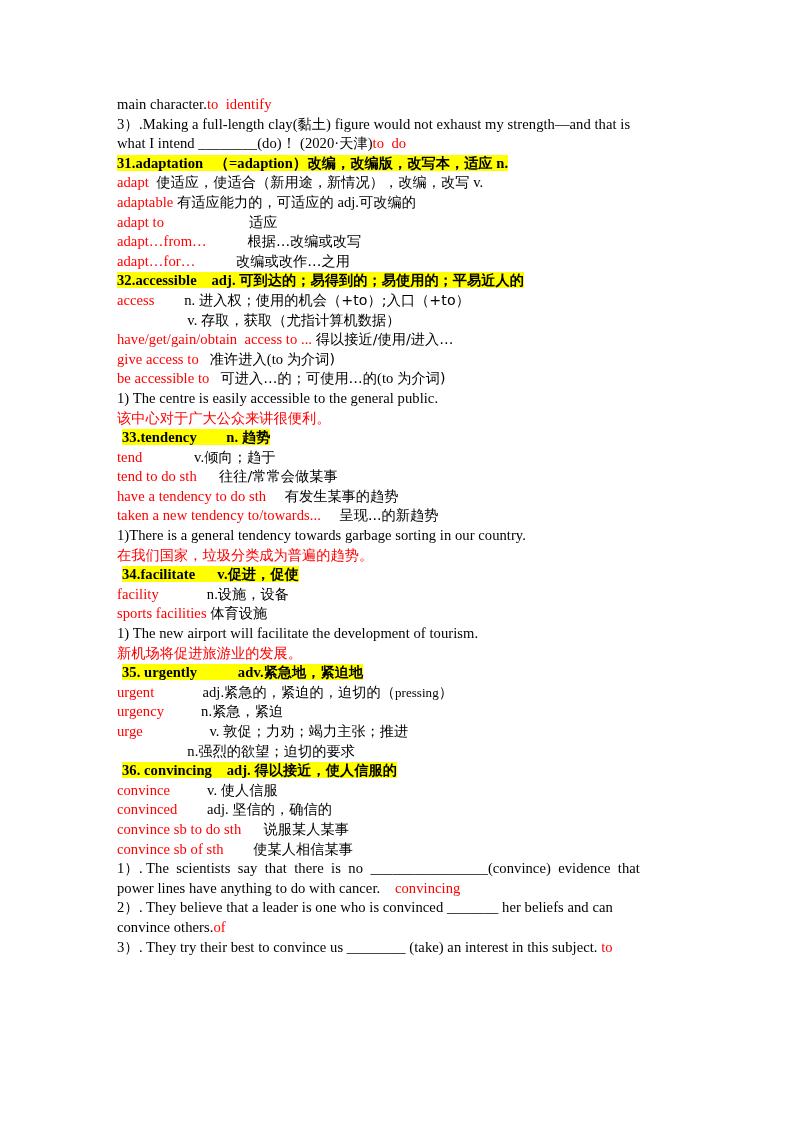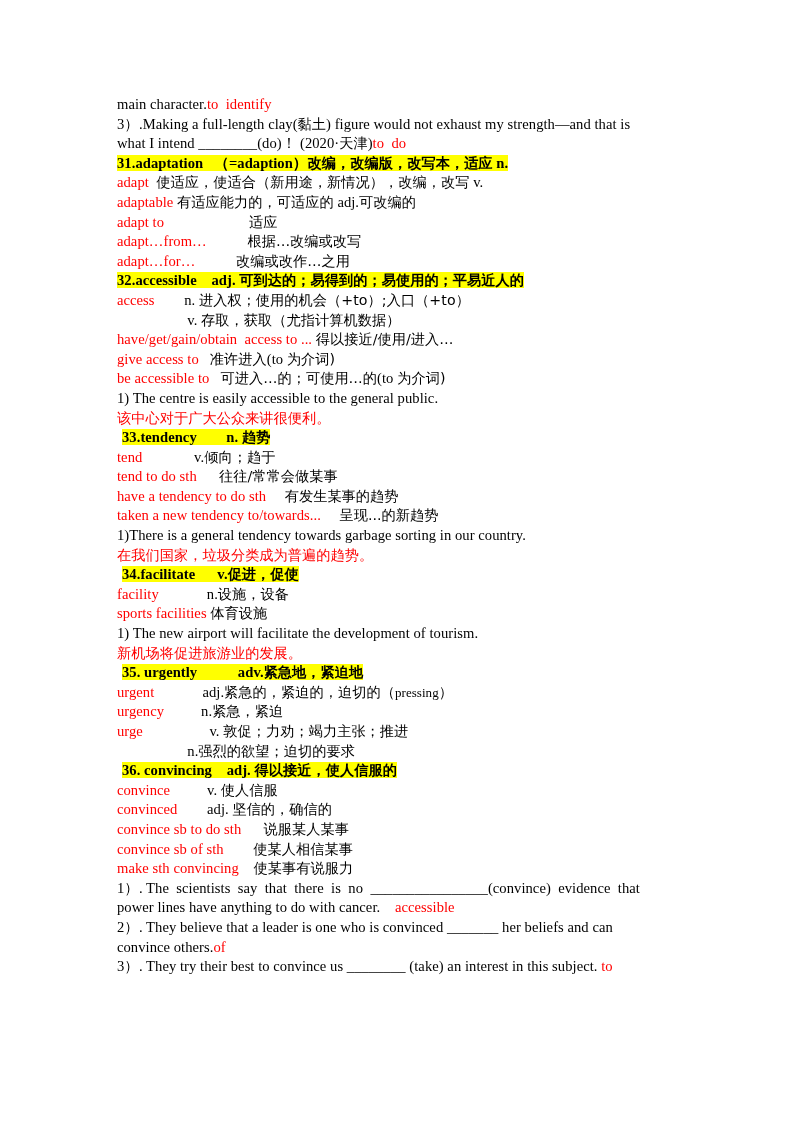--- a/index.html
+++ b/index.html
@@ -90,20 +90,19 @@
       <div class="line head ind"><span class="blk hl">35. urgently           adv.</span><span class="blk cnb hl">紧急地，紧迫地</span></div>
       <div class="line"><span class="red">urgent</span><span class="blk">             adj.</span><span class="blk cn">紧急的，紧迫的，迫切的（</span><span class="blk sm">pressing</span><span class="blk cn">）</span></div>
       <div class="line"><span class="red">urgency</span><span class="blk">          n.</span><span class="blk cn">紧急，紧迫</span></div>
       <div class="line"><span class="red">urge</span><span class="blk">                  v. </span><span class="blk cn">敦促；力劝；竭力主张；推进</span></div>
       <div class="line"><span class="blk">                   n.</span><span class="blk cn">强烈的欲望；迫切的要求</span></div>
       <div class="line head ind"><span class="blk hl">36. convincing    adj. </span><span class="blk cnb hl">得以接近，使人信服的</span></div>
       <div class="line"><span class="red">convince</span><span class="blk">          v. </span><span class="blk cn">使人信服</span></div>
       <div class="line"><span class="red">convinced</span><span class="blk">        adj. </span><span class="blk cn">坚信的，确信的</span></div>
       <div class="line"><span class="red">convince sb to do sth</span><span class="blk">      </span><span class="blk cn">说服某人某事</span></div>
       <div class="line"><span class="red">convince sb of sth</span><span class="blk">        </span><span class="blk cn">使某人相信某事</span></div>
-      <div class="line"><span class="red">make sth convincing</span><span class="blk">    </span><span class="blk cn">使某事有说服力</span></div>
       <div class="line"><span class="blk">1）. The  scientists  say  that  there  is  no  ________________(convince)  evidence  that</span></div>
-      <div class="line"><span class="blk">power lines have anything to do with cancer.    </span><span class="red">accessible</span></div>
+      <div class="line"><span class="blk">power lines have anything to do with cancer.    </span><span class="red">convincing</span></div>
       <div class="line"><span class="blk">2）. They believe that a leader is one who is convinced _______ her beliefs and can</span></div>
       <div class="line"><span class="blk">convince others.</span><span class="red">of</span></div>
       <div class="line"><span class="blk">3）. They try their best to convince us ________ (take) an interest in this subject. </span><span class="red">to</span></div>
     </div>
 </div>
 
 </body></html>

